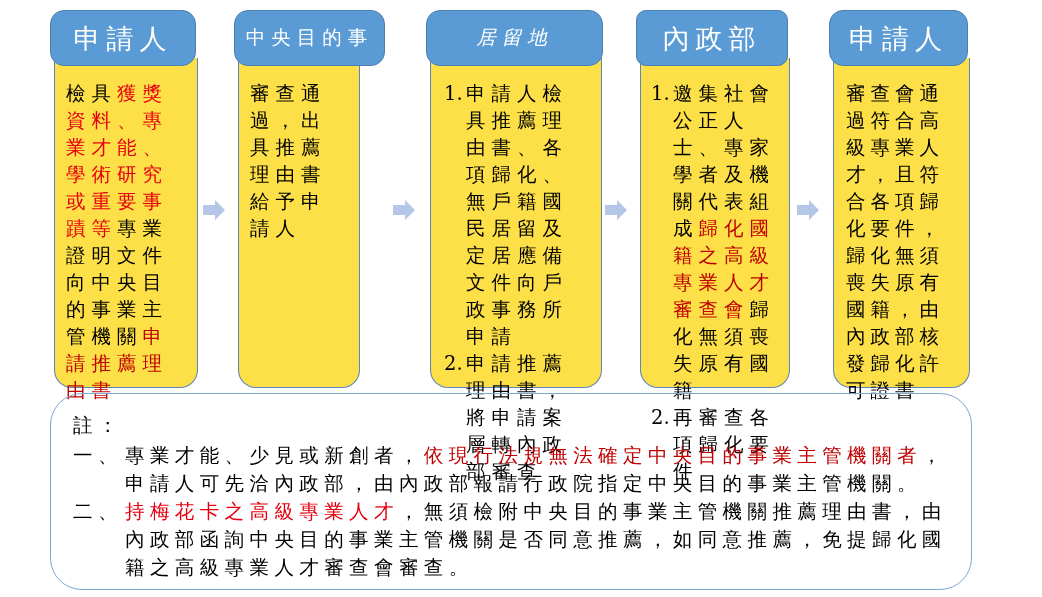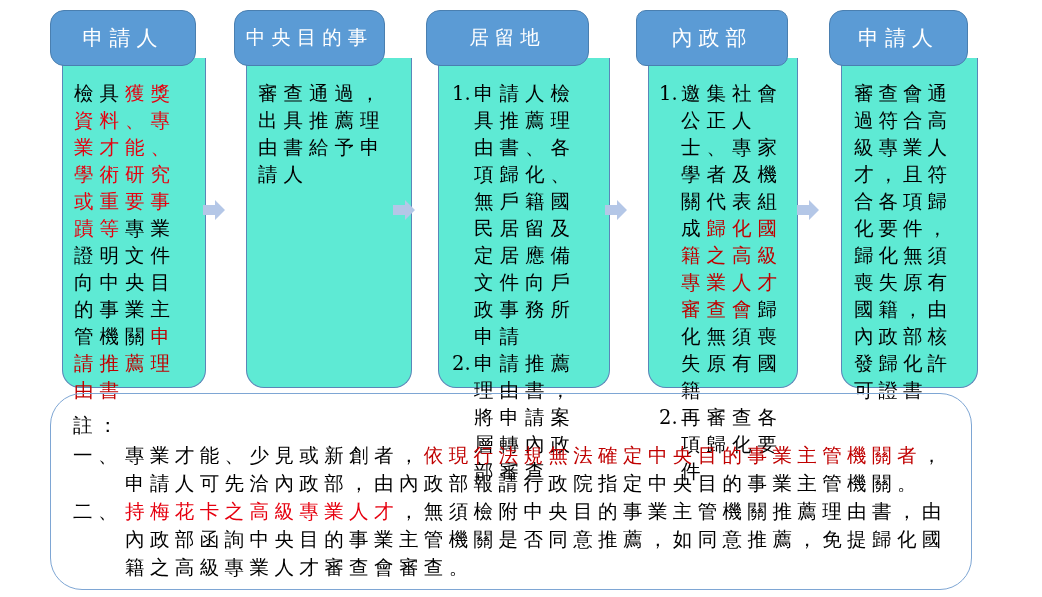--- a/index.html
+++ b/index.html
@@ -15,47 +15,47 @@
       font-family: "DejaVu Serif", "Liberation Serif", serif;
       color: #000000;
     }
     .col {
       position: absolute;
       top: 10px;
     }
     .body-box {
       position: absolute;
       top: 48px;
-      left: 12px;
+      left: 4px;
       height: 330px;
       box-sizing: border-box;
       border: 1.5px solid #5b86b8;
       border-top: none;
       border-radius: 0 0 18px 18px;
-      background: #5eead4;
+      background: #fde047;
       padding: 22px 8px 10px 11px;
       font-size: 19.5px;
       line-height: 27px;
       letter-spacing: 6px;
     }
     .header-box {
       position: absolute;
       top: 0;
       left: 0;
       height: 56px;
       box-sizing: border-box;
       background: #5b9bd5;
       border: 1px solid #4a7fb0;
       border-radius: 14px;
       color: #ffffff;
       display: flex;
       align-items: center;
       justify-content: center;
       text-align: center;
-      font-size: 21px;
+      font-size: 27px;
       line-height: 27px;
       letter-spacing: 6px;
       z-index: 2;
     }
     .header-box.two-line {
       font-size: 19.5px;
       line-height: 26px;
     }
     .red { color: #e6000f; }
     .dred { color: #c00000; }
@@ -121,31 +121,31 @@
 <svg class="arrow" style="left:203px; top:200px;" viewBox="0 0 22 20">
   <polygon points="0,5 12,5 12,0 22,10 12,20 12,15 0,15" fill="#b4c7e7"></polygon>
 </svg>
 
 <div class="col" style="left:234px;">
   <div class="header-box two-line" style="width:151px;text-align:center;">
     <div>
       <div>中央目的事</div>
     </div>
   </div>
-  <div class="body-box" style="width:166px;">
+  <div class="body-box" style="width:122px;">
     <span>審查通過，出具推薦理由書給予申請人</span>
   </div>
 </div>
 
 <svg class="arrow" style="left:393px; top:200px;" viewBox="0 0 22 20">
   <polygon points="0,5 12,5 12,0 22,10 12,20 12,15 0,15" fill="#b4c7e7"></polygon>
 </svg>
 
 <div class="col" style="left:426px;">
-  <div class="header-box two-line" style="width:163px;">
+  <div class="header-box two-line" style="width:177px;font-style:italic;">
     <div>
       <div>居留地</div>
     </div>
   </div>
   <div class="body-box" style="width:172px; padding-left:13px;">
     <ol class="steps">
       <li>
         <span class="num">1.</span>
         <span>申請人檢具推薦理由書、各項歸化、無戶籍國民居留及定居應備文件向戶政事務所申請</span>
       </li>

